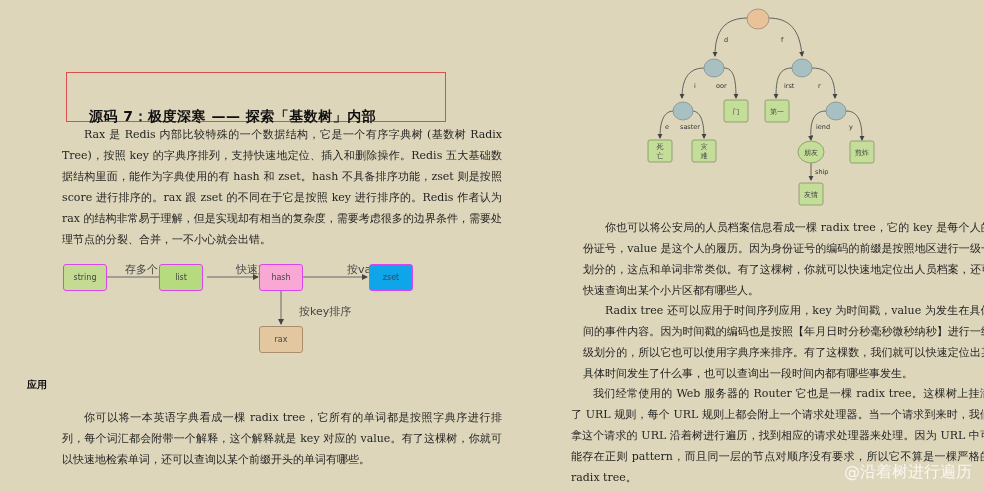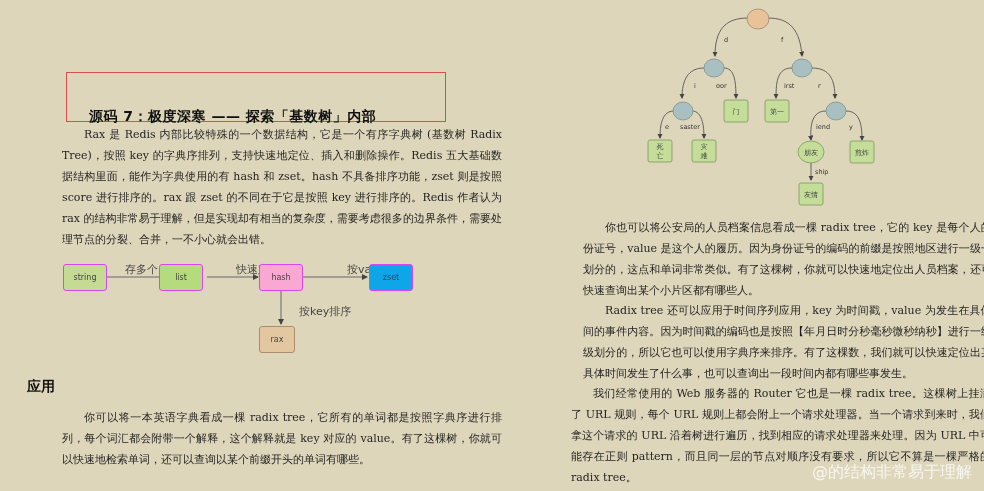--- a/index.html
+++ b/index.html
@@ -23,21 +23,21 @@
     font-family: "DejaVu Sans", sans-serif; font-weight: bold; font-size: 14px;
     letter-spacing: 0.5px; white-space: nowrap; color: #111; margin-top: 15px;
   }
   .para {
     position: absolute; font-size: 11px; line-height: 21px; text-align: justify;
     text-indent: 2em; color: #1f1f1f; margin-left: 35px;
   }
   .para.p1 { left: 27px; top: 124px; width: 440px; }
   .h2 {
     position: absolute; left: 27px; top: 378px;
-    font-family: "DejaVu Sans", sans-serif; font-weight: bold; font-size: 14px; color: #111;
+    font-family: "DejaVu Sans", sans-serif; font-weight: bold; font-size: 10px; color: #111;
   }
   .para.p2 { left: 27px; top: 407px; width: 440px; }
 
   .flow { position: absolute; left: 55px; top: 254px; width: 380px; height: 110px; }
   .fnode {
     position: absolute; height: 27px; border: 1px solid #d946ef; border-radius: 3px;
     font-family: "DejaVu Sans", sans-serif; font-size: 8px; color: #444;
     display: flex; align-items: center; justify-content: center; box-sizing: border-box;
   }
   .flabel { position: absolute; font-family: "DejaVu Sans", sans-serif; font-size: 11px; color: #444; white-space: nowrap; }
@@ -79,21 +79,21 @@
       <line x1="226" y1="37" x2="226" y2="70" stroke="#666" stroke-width="1" marker-end="url(#ah)"></line>
     </svg>
     <div class="fnode" style="left:8px;top:10px;width:44px;background:#c5db94;">string</div>
     <div class="flabel" style="left:70px;top:8px;">存多个</div>
     <div class="fnode" style="left:104px;top:10px;width:44px;background:#b5db7e;">list</div>
     <div class="flabel" style="left:166px;top:8px;margin-left:15px;">快速定位</div>
     <div class="fnode" style="left:204px;top:10px;width:44px;background:#f9a8d4;">hash</div>
     <div class="flabel" style="left:260px;top:8px;margin-left:32px;">按value排序</div>
     <div class="fnode" style="left:314px;top:10px;width:44px;background:#0ea5e9;">zset</div>
     <div class="flabel" style="left:232px;top:50px;margin-left:12px;">按key排序</div>
-    <div class="fnode" style="left:204px;top:72px;width:36px;background:#e3c7a0;border-color:#a88e6c;">rax</div>
+    <div class="fnode" style="left:204px;top:72px;width:44px;background:#e3c7a0;border-color:#a88e6c;">rax</div>
   </div>
 
   <div class="h2">应用</div>
   <div class="para p2">你可以将一本英语字典看成一棵 radix tree，它所有的单词都是按照字典序进行排列，每个词汇都会附带一个解释，这个解释就是 key 对应的 value。有了这棵树，你就可以快速地检索单词，还可以查询以某个前缀开头的单词有哪些。</div>
 </div>
 
 <div class="page page-right">
 </div>
 
 <svg class="tree" width="260" height="210" viewBox="0 0 260 210">
@@ -151,13 +151,13 @@
   <rect x="210" y="141" width="24" height="22" rx="2" fill="#c4dd98" stroke="#7f9560" stroke-width="0.8"></rect>
   <text class="tnode-txt" x="222" y="155" text-anchor="middle">煎炸</text>
   <rect x="159" y="183" width="24" height="22" rx="2" fill="#c4dd98" stroke="#7f9560" stroke-width="0.8"></rect>
   <text class="tnode-txt" x="171" y="197" text-anchor="middle">友情</text>
 </svg>
 
 <div class="para r1">你也可以将公安局的人员档案信息看成一棵 radix tree，它的 key 是每个人的身份证号，value 是这个人的履历。因为身份证号的编码的前缀是按照地区进行一级一级划分的，这点和单词非常类似。有了这棵树，你就可以快速地定位出人员档案，还可以快速查询出某个小片区都有哪些人。</div>
 <div class="para r2">Radix tree 还可以应用于时间序列应用，key 为时间戳，value 为发生在具体时间的事件内容。因为时间戳的编码也是按照【年月日时分秒毫秒微秒纳秒】进行一级一级划分的，所以它也可以使用字典序来排序。有了这棵数，我们就可以快速定位出某个具体时间发生了什么事，也可以查询出一段时间内都有哪些事发生。</div>
 <div class="para r3">我们经常使用的 Web 服务器的 Router 它也是一棵 radix tree。这棵树上挂满了 URL 规则，每个 URL 规则上都会附上一个请求处理器。当一个请求到来时，我们拿这个请求的 URL 沿着树进行遍历，找到相应的请求处理器来处理。因为 URL 中可能存在正则 pattern，而且同一层的节点对顺序没有要求，所以它不算是一棵严格的 radix tree。</div>
 
-<div class="watermark">@的结构非常易于理解</div>
+<div class="watermark">@沿着树进行遍历</div>
 
 </body></html>

